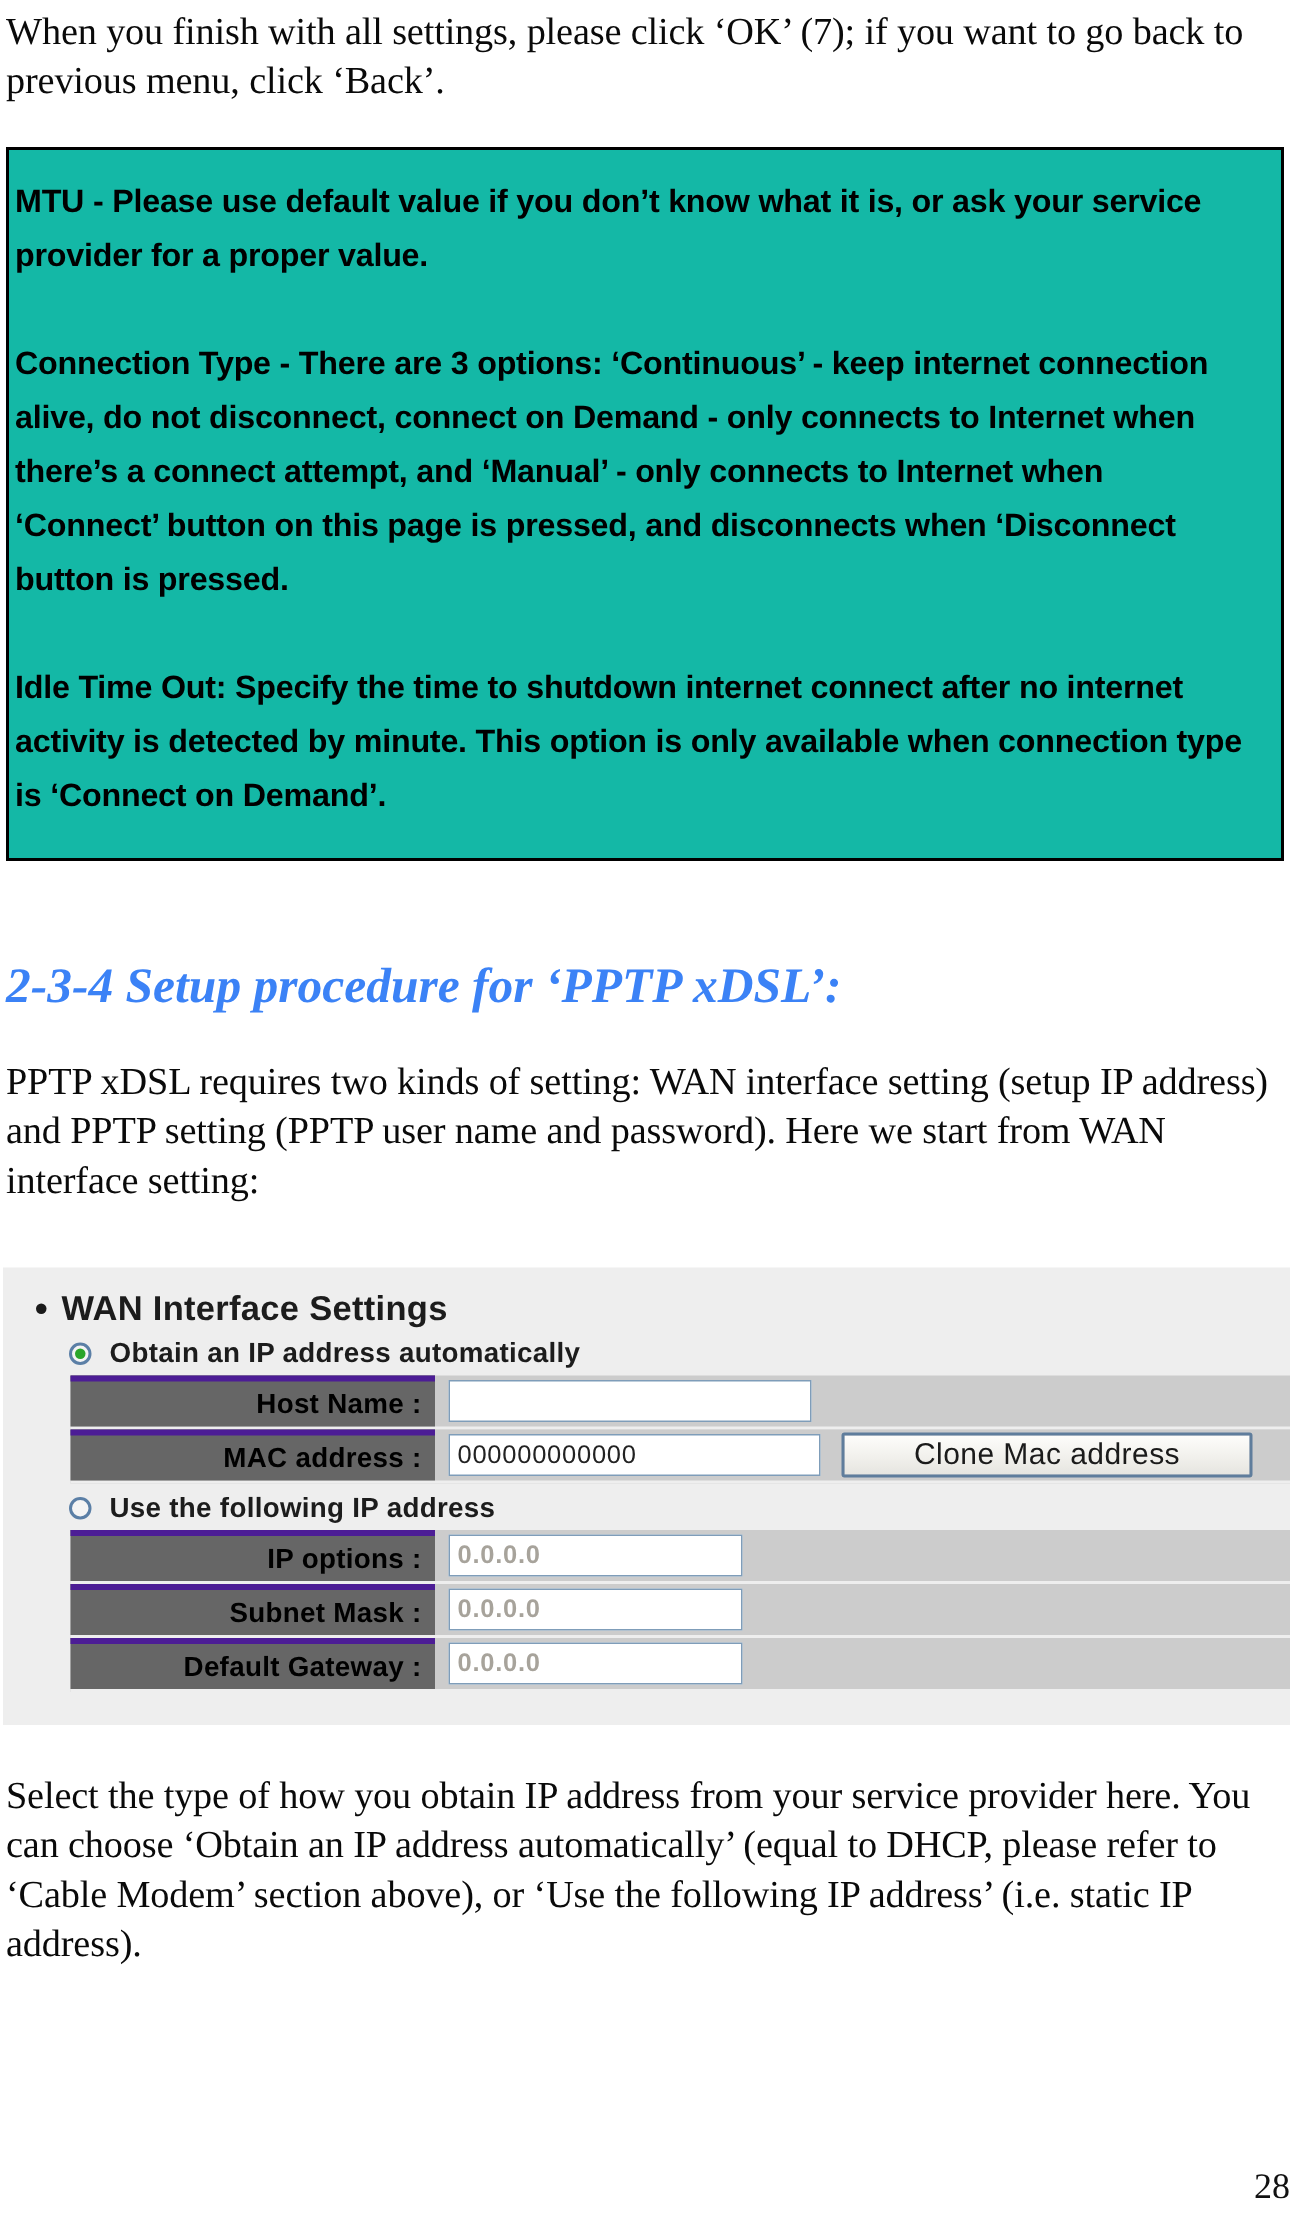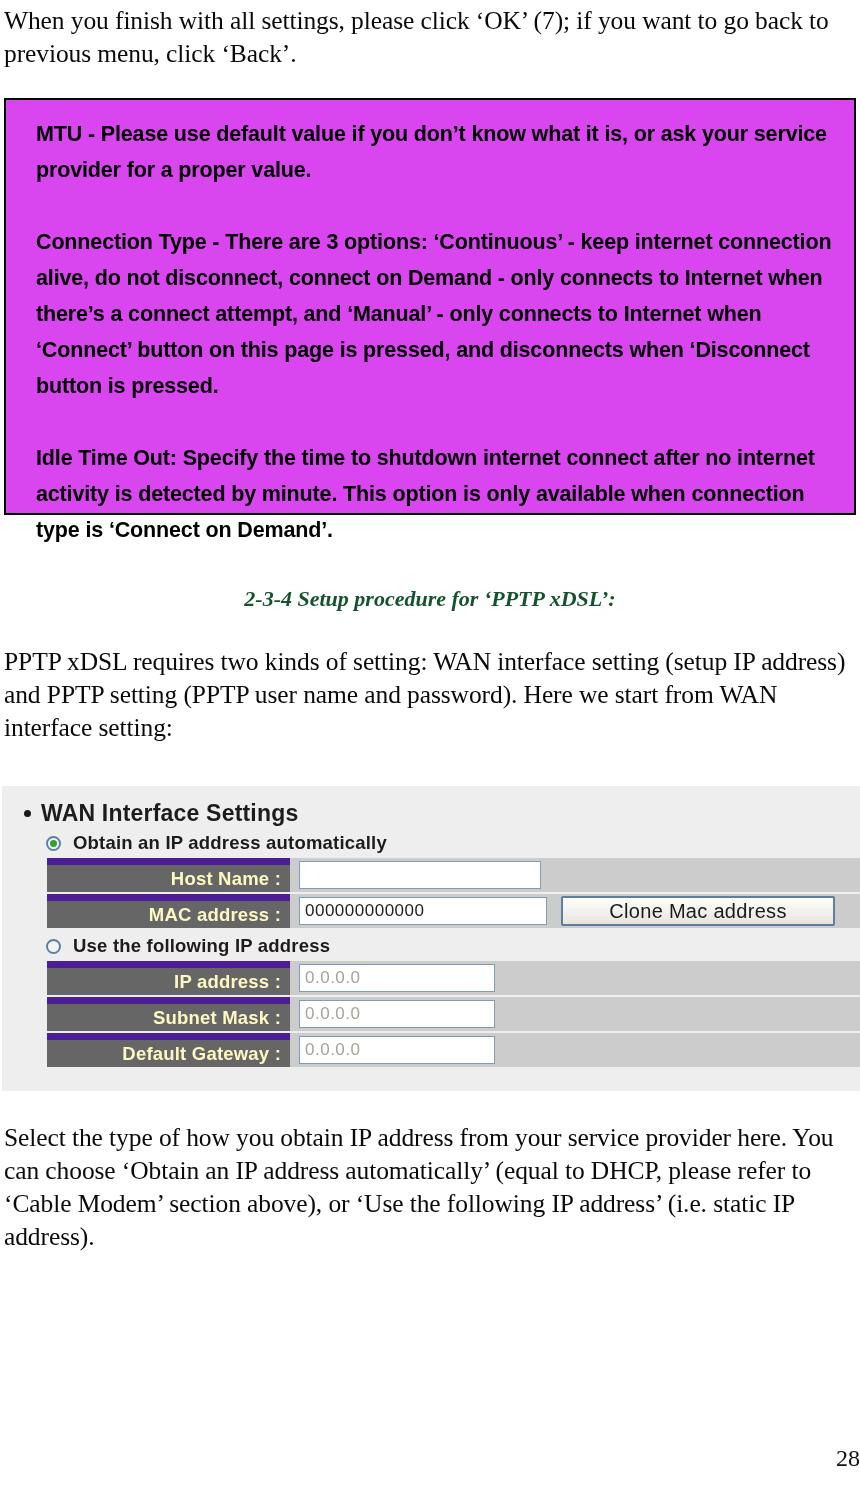--- a/index.html
+++ b/index.html
@@ -36,45 +36,44 @@
 
   .intro-para {
     margin: 0;
     padding: 4px 2px 0 2px;
   }
 
   
   .note-box {
     border: 2px solid #000000;
     margin: 28px 2px 0 2px;
-    padding: 16px 18px 18px 30px;
-    background: #d946ef;
-    height: 417px;
+    padding: 16px 18px 18px 4px;
+    background: #14b8a6;
+    height: 476px;
   }
   .note-box p {
     margin: 0;
     font-family: "Liberation Sans", sans-serif;
     font-weight: bold;
     font-size: 21.5px;
     line-height: 36px;
     color: #000000;
     letter-spacing: -0.15px;
   }
   .note-gap { height: 36px; }
 
   
   .section-heading {
     margin: 68px 2px 0 2px;
     font-family: "Liberation Serif", serif;
     font-weight: bold;
     font-style: italic;
-    font-size: 22px;
+    font-size: 33px;
     line-height: 32px;
-    color: #14532d;
-    text-align: center;
+    color: #3b82f6;
   }
 
   .para-block {
     margin: 30px 2px 0 2px;
   }
 
   
   .ui-shot {
     margin: 42px 0 0 0;
     width: 860px;
@@ -144,29 +143,29 @@
     background: #cccccc;
     border-bottom: 2px solid #eeeeee;
     margin-left: 45px;
     height: 36px;
   }
 
   .ui-row-label {
     width: 243px;
     flex: 0 0 243px;
     background: #666666;
-    color: #fef9c3;
+    color: #000000;
     font-size: 18.5px;
     font-weight: bold;
     display: flex;
     align-items: center;
     justify-content: flex-end;
     padding-right: 9px;
     letter-spacing: 0.2px;
-    border-top: 7px solid #4c1d95;
+    border-top: 4px solid #4c1d95;
   }
   .ui-row-field {
     flex: 1 1 auto;
     display: flex;
     align-items: center;
     padding-left: 9px;
     gap: 14px;
   }
   .ui-input {
     height: 28px;
@@ -175,21 +174,21 @@
     display: flex;
     align-items: center;
     padding-left: 5px;
     font-family: "Liberation Sans", sans-serif;
     font-size: 17px;
     color: #222222;
     letter-spacing: 0.5px;
   }
   .ui-input.w-host { width: 242px; }
   .ui-input.w-mac  { width: 248px; text-align: right; }
-  .ui-input.w-ip   { width: 196px; }
+  .ui-input.w-ip   { width: 196px; font-weight: bold; }
   .ui-input.placeholder { color: #a7a39b; }
 
   .ui-button {
     height: 30px;
     min-width: 274px;
     background: linear-gradient(180deg, #fdfdfb 0%, #f3f2ee 48%, #e6e5e0 100%);
     border: 2px solid #5f7d9c;
     border-radius: 2px;
     display: flex;
     align-items: center;
@@ -257,21 +256,21 @@
         <div class="ui-button">Clone Mac address</div>
       </div>
     </div>
 
     <div class="ui-radio-row">
       <span class="radio"></span>
       <span class="ui-radio-label">Use the following IP address</span>
     </div>
 
     <div class="ui-row">
-      <div class="ui-row-label">IP address :</div>
+      <div class="ui-row-label">IP options :</div>
       <div class="ui-row-field">
         <div class="ui-input w-ip placeholder">0.0.0.0</div>
       </div>
     </div>
 
     <div class="ui-row">
       <div class="ui-row-label">Subnet Mask :</div>
       <div class="ui-row-field">
         <div class="ui-input w-ip placeholder">0.0.0.0</div>
       </div>

